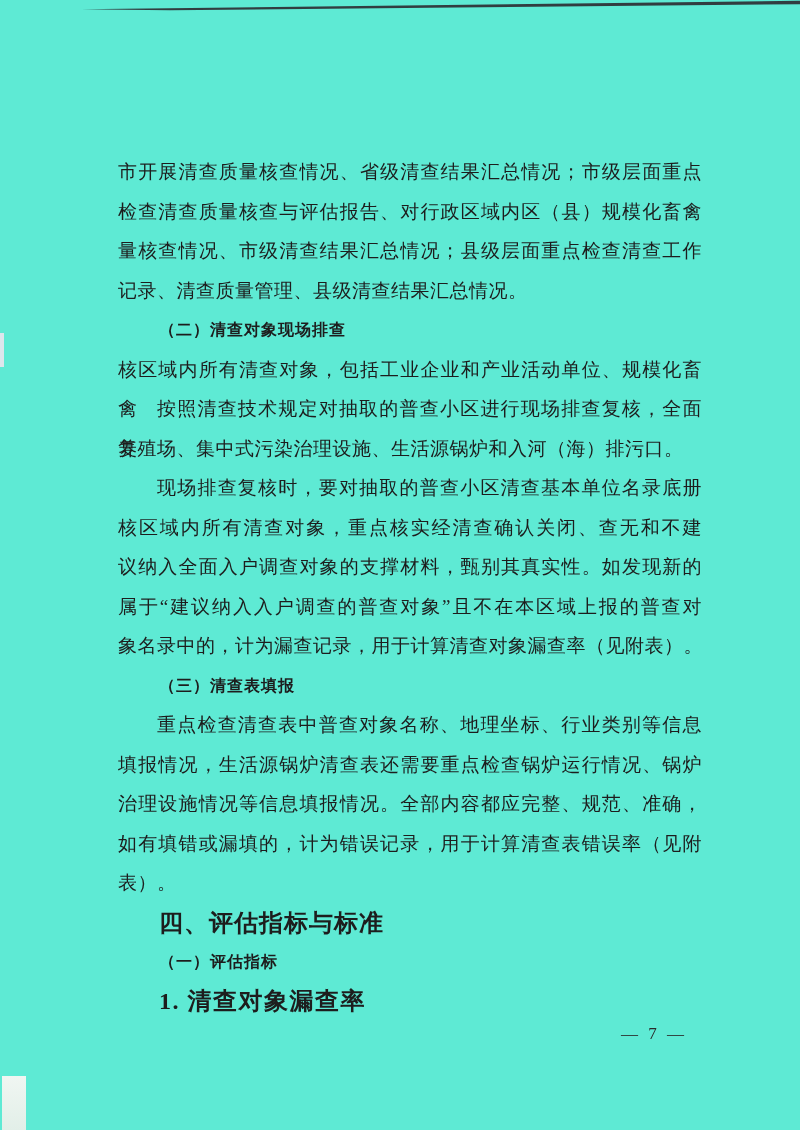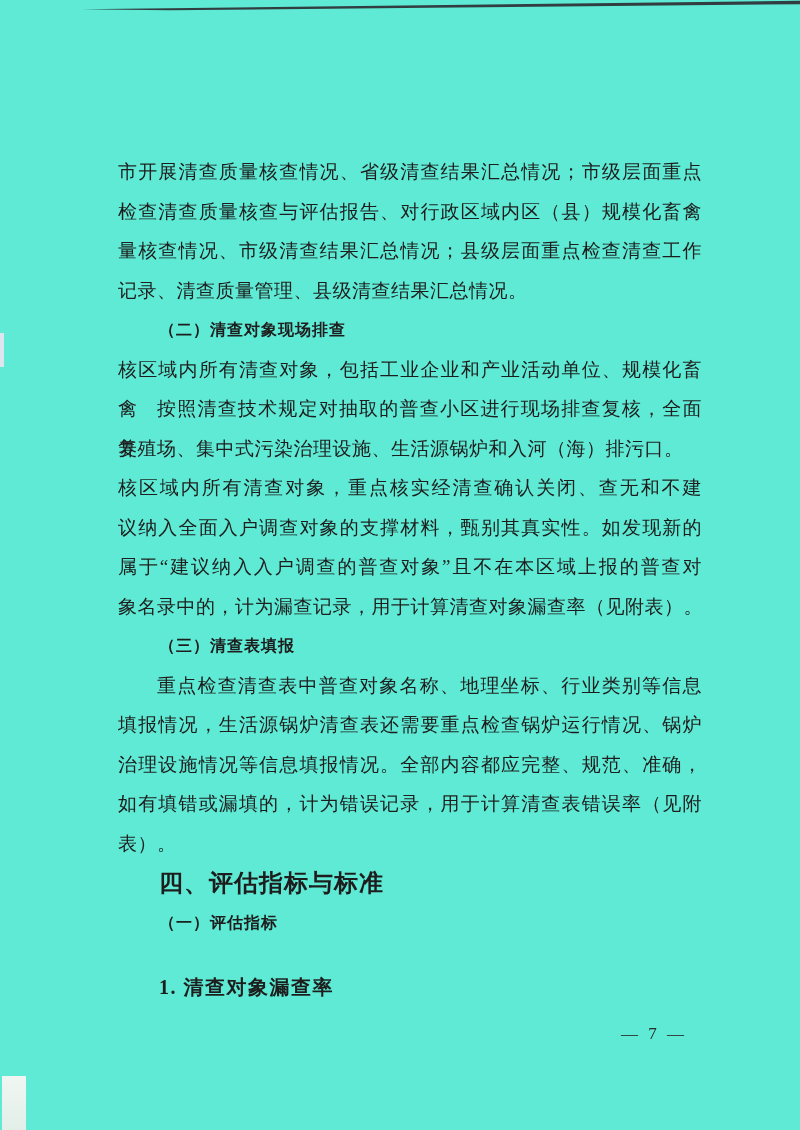--- a/index.html
+++ b/index.html
@@ -75,24 +75,23 @@
     letter-spacing: 1px;
   }
   .h2 {
     font-weight: bold;
     font-size: 16px;
     text-indent: 41px;
     letter-spacing: 1px;
   }
   .h3 {
     font-weight: bold;
-    font-size: 20px;
+    font-size: 24px;
     text-indent: 41px;
     letter-spacing: 1.5px;
-    margin-top: 26px;
   }
   .pageno {
     position: absolute;
     left: 621px;
     top: 1024px;
     font-size: 17px;
     letter-spacing: 3px;
     color: #2a2a2a;
     font-family: "Liberation Serif", serif;
   }
@@ -111,20 +110,21 @@
 
   <div class="textblock">
     <div class="ln full">市开展清查质量核查情况、省级清查结果汇总情况；市级层面重点</div>
     <div class="ln full">检查清查质量核查与评估报告、对行政区域内区（县）规模化畜禽</div>
     <div class="ln full">量核查情况、市级清查结果汇总情况；县级层面重点检查清查工作</div>
     <div class="ln">记录、清查质量管理、县级清查结果汇总情况。</div>
     <div class="ln h2">（二）清查对象现场排查</div>
     <div class="ln full">核区域内所有清查对象，包括工业企业和产业活动单位、规模化畜禽</div>
     <div class="ln full ind">按照清查技术规定对抽取的普查小区进行现场排查复核，全面复</div>
     <div class="ln">养殖场、集中式污染治理设施、生活源锅炉和入河（海）排污口。</div>
+    <div class="ln full ind">现场排查复核时，要对抽取的普查小区清查基本单位名录底册</div>
     <div class="ln full">核区域内所有清查对象，重点核实经清查确认关闭、查无和不建</div>
     <div class="ln full">议纳入全面入户调查对象的支撑材料，甄别其真实性。如发现新的</div>
     <div class="ln full">属于“建议纳入入户调查的普查对象”且不在本区域上报的普查对</div>
     <div class="ln">象名录中的，计为漏查记录，用于计算清查对象漏查率（见附表）。</div>
     <div class="ln h2">（三）清查表填报</div>
     <div class="ln full ind">重点检查清查表中普查对象名称、地理坐标、行业类别等信息</div>
     <div class="ln full">填报情况，生活源锅炉清查表还需要重点检查锅炉运行情况、锅炉</div>
     <div class="ln full">治理设施情况等信息填报情况。全部内容都应完整、规范、准确，</div>
     <div class="ln full">如有填错或漏填的，计为错误记录，用于计算清查表错误率（见附</div>
     <div class="ln">表）。</div>

